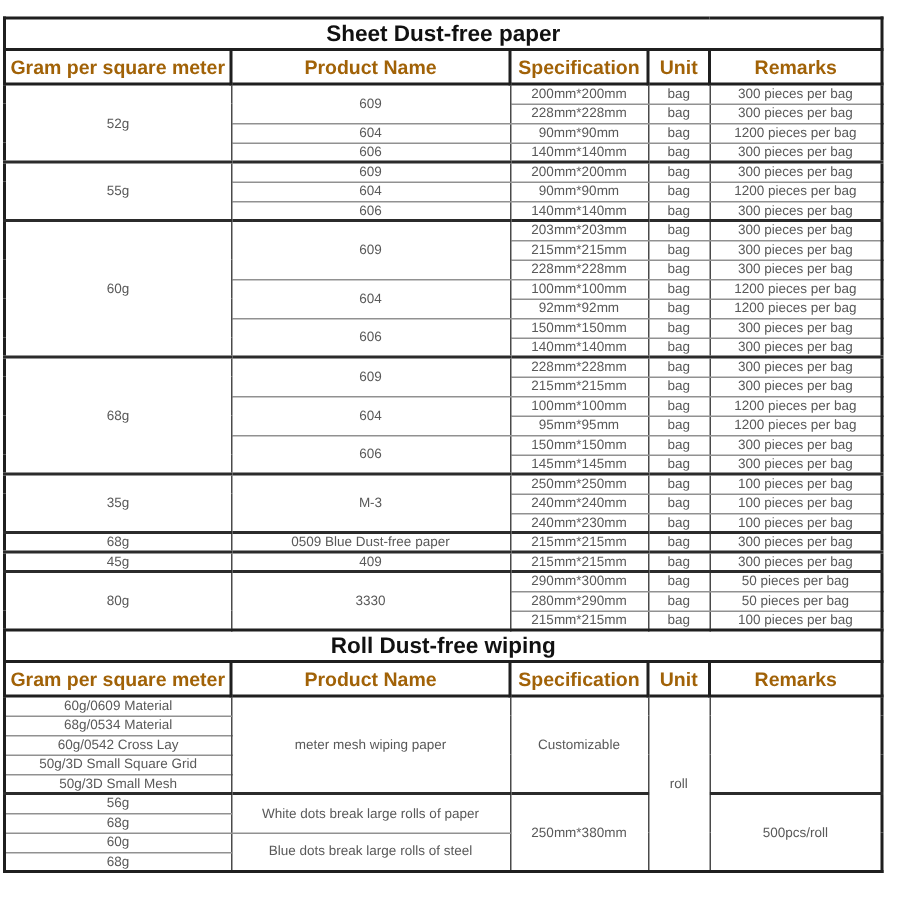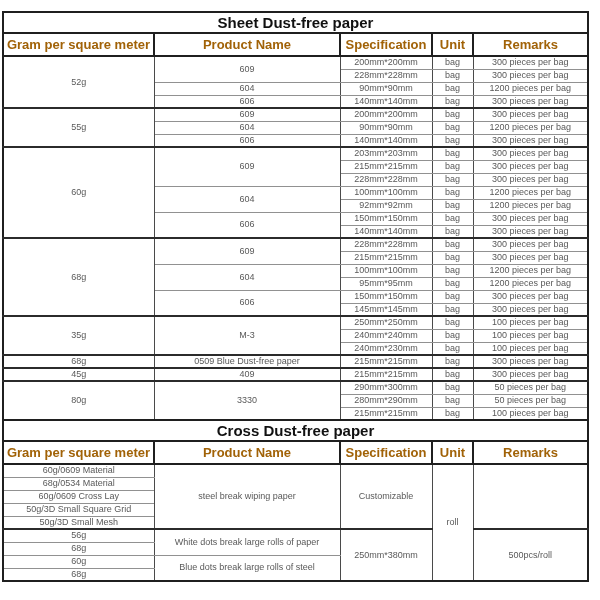--- a/index.html
+++ b/index.html
@@ -206,42 +206,42 @@
           <td>bag</td>
           <td>50 pieces per bag</td>
         </tr>
   <tr class="d">
           <td>215mm*215mm</td>
           <td>bag</td>
           <td>100 pieces per bag</td>
         </tr>
 
   <tr class="t">
-          <td colspan="5">Cross Dust-free paper</td>
+          <td colspan="5">Roll Dust-free wiping</td>
         </tr>
   <tr class="h">
     <th>Gram per square meter</th>
     <th>Product Name</th>
     <th>Specification</th>
     <th>Unit</th>
     <th>Remarks</th>
   </tr>
 
   <tr class="d g">
           <td>60g/0609 Material</td>
-          <td rowspan="5">steel break wiping paper</td>
+          <td rowspan="5">meter mesh wiping paper</td>
           <td rowspan="5">Customizable</td>
           <td rowspan="9">roll</td>
           <td rowspan="5"></td>
         </tr>
   <tr class="d">
           <td>68g/0534 Material</td>
         </tr>
   <tr class="d">
-          <td>60g/0609 Cross Lay</td>
+          <td>60g/0542 Cross Lay</td>
         </tr>
   <tr class="d">
           <td>50g/3D Small Square Grid</td>
         </tr>
   <tr class="d">
           <td>50g/3D Small Mesh</td>
         </tr>
   <tr class="d g">
           <td>56g</td>
           <td rowspan="2">White dots break large rolls of paper</td>

